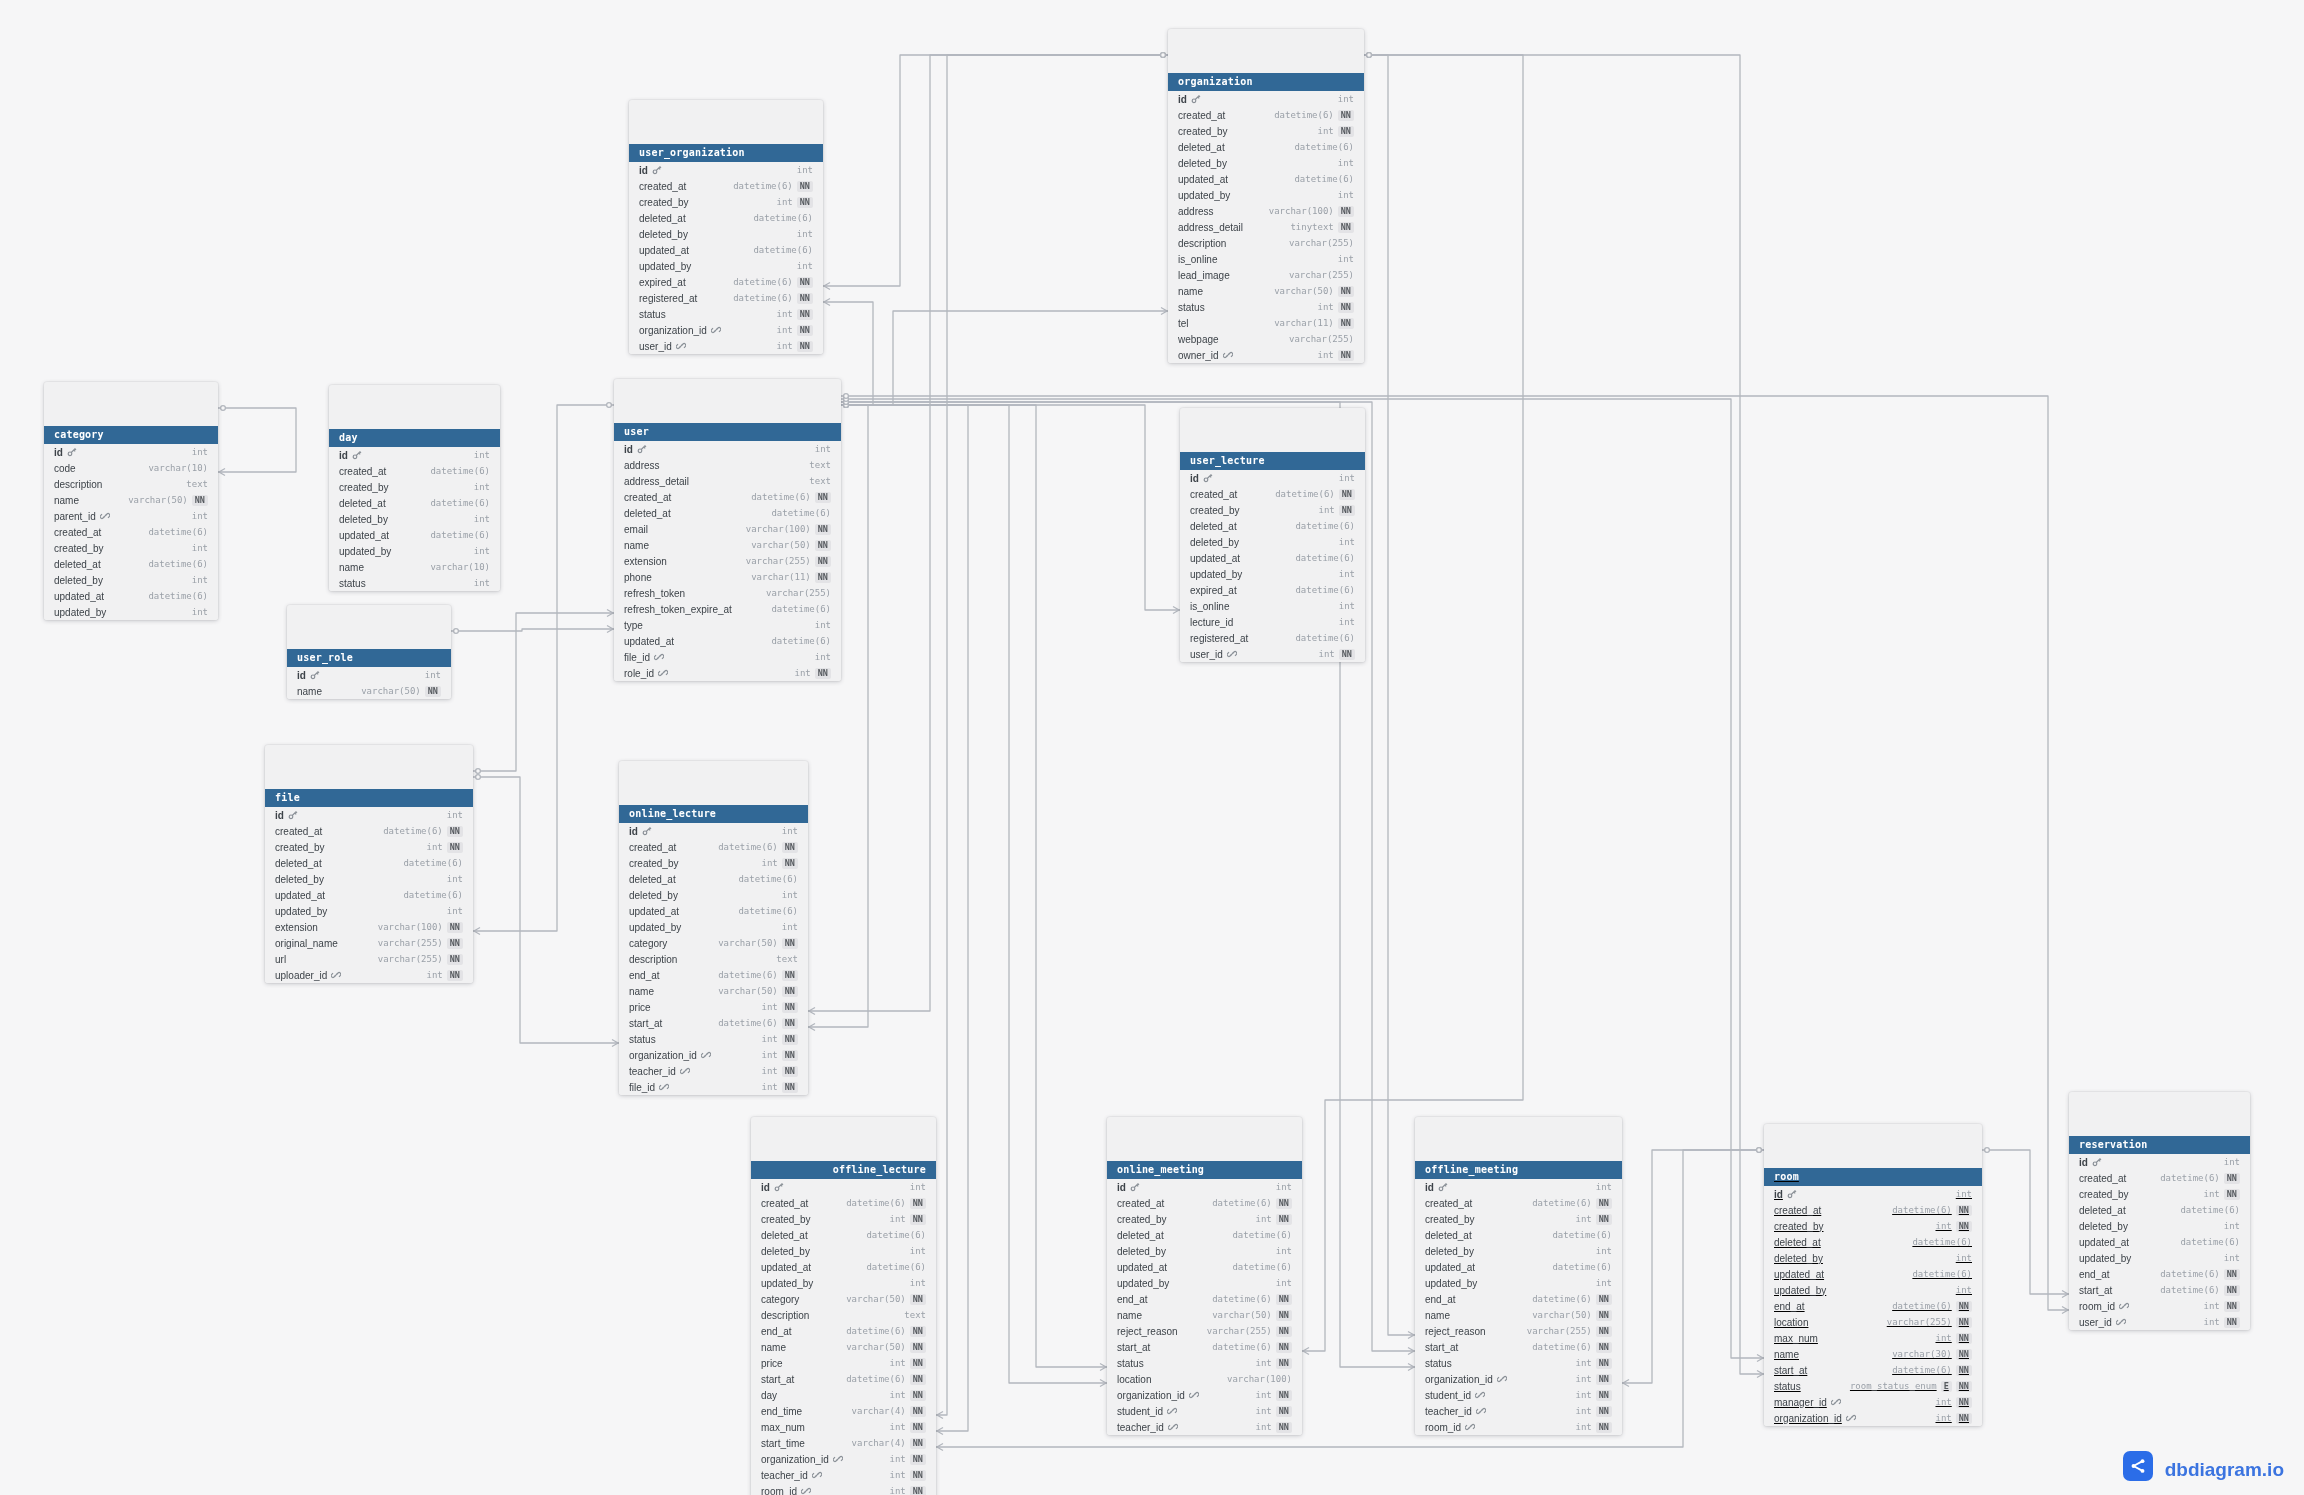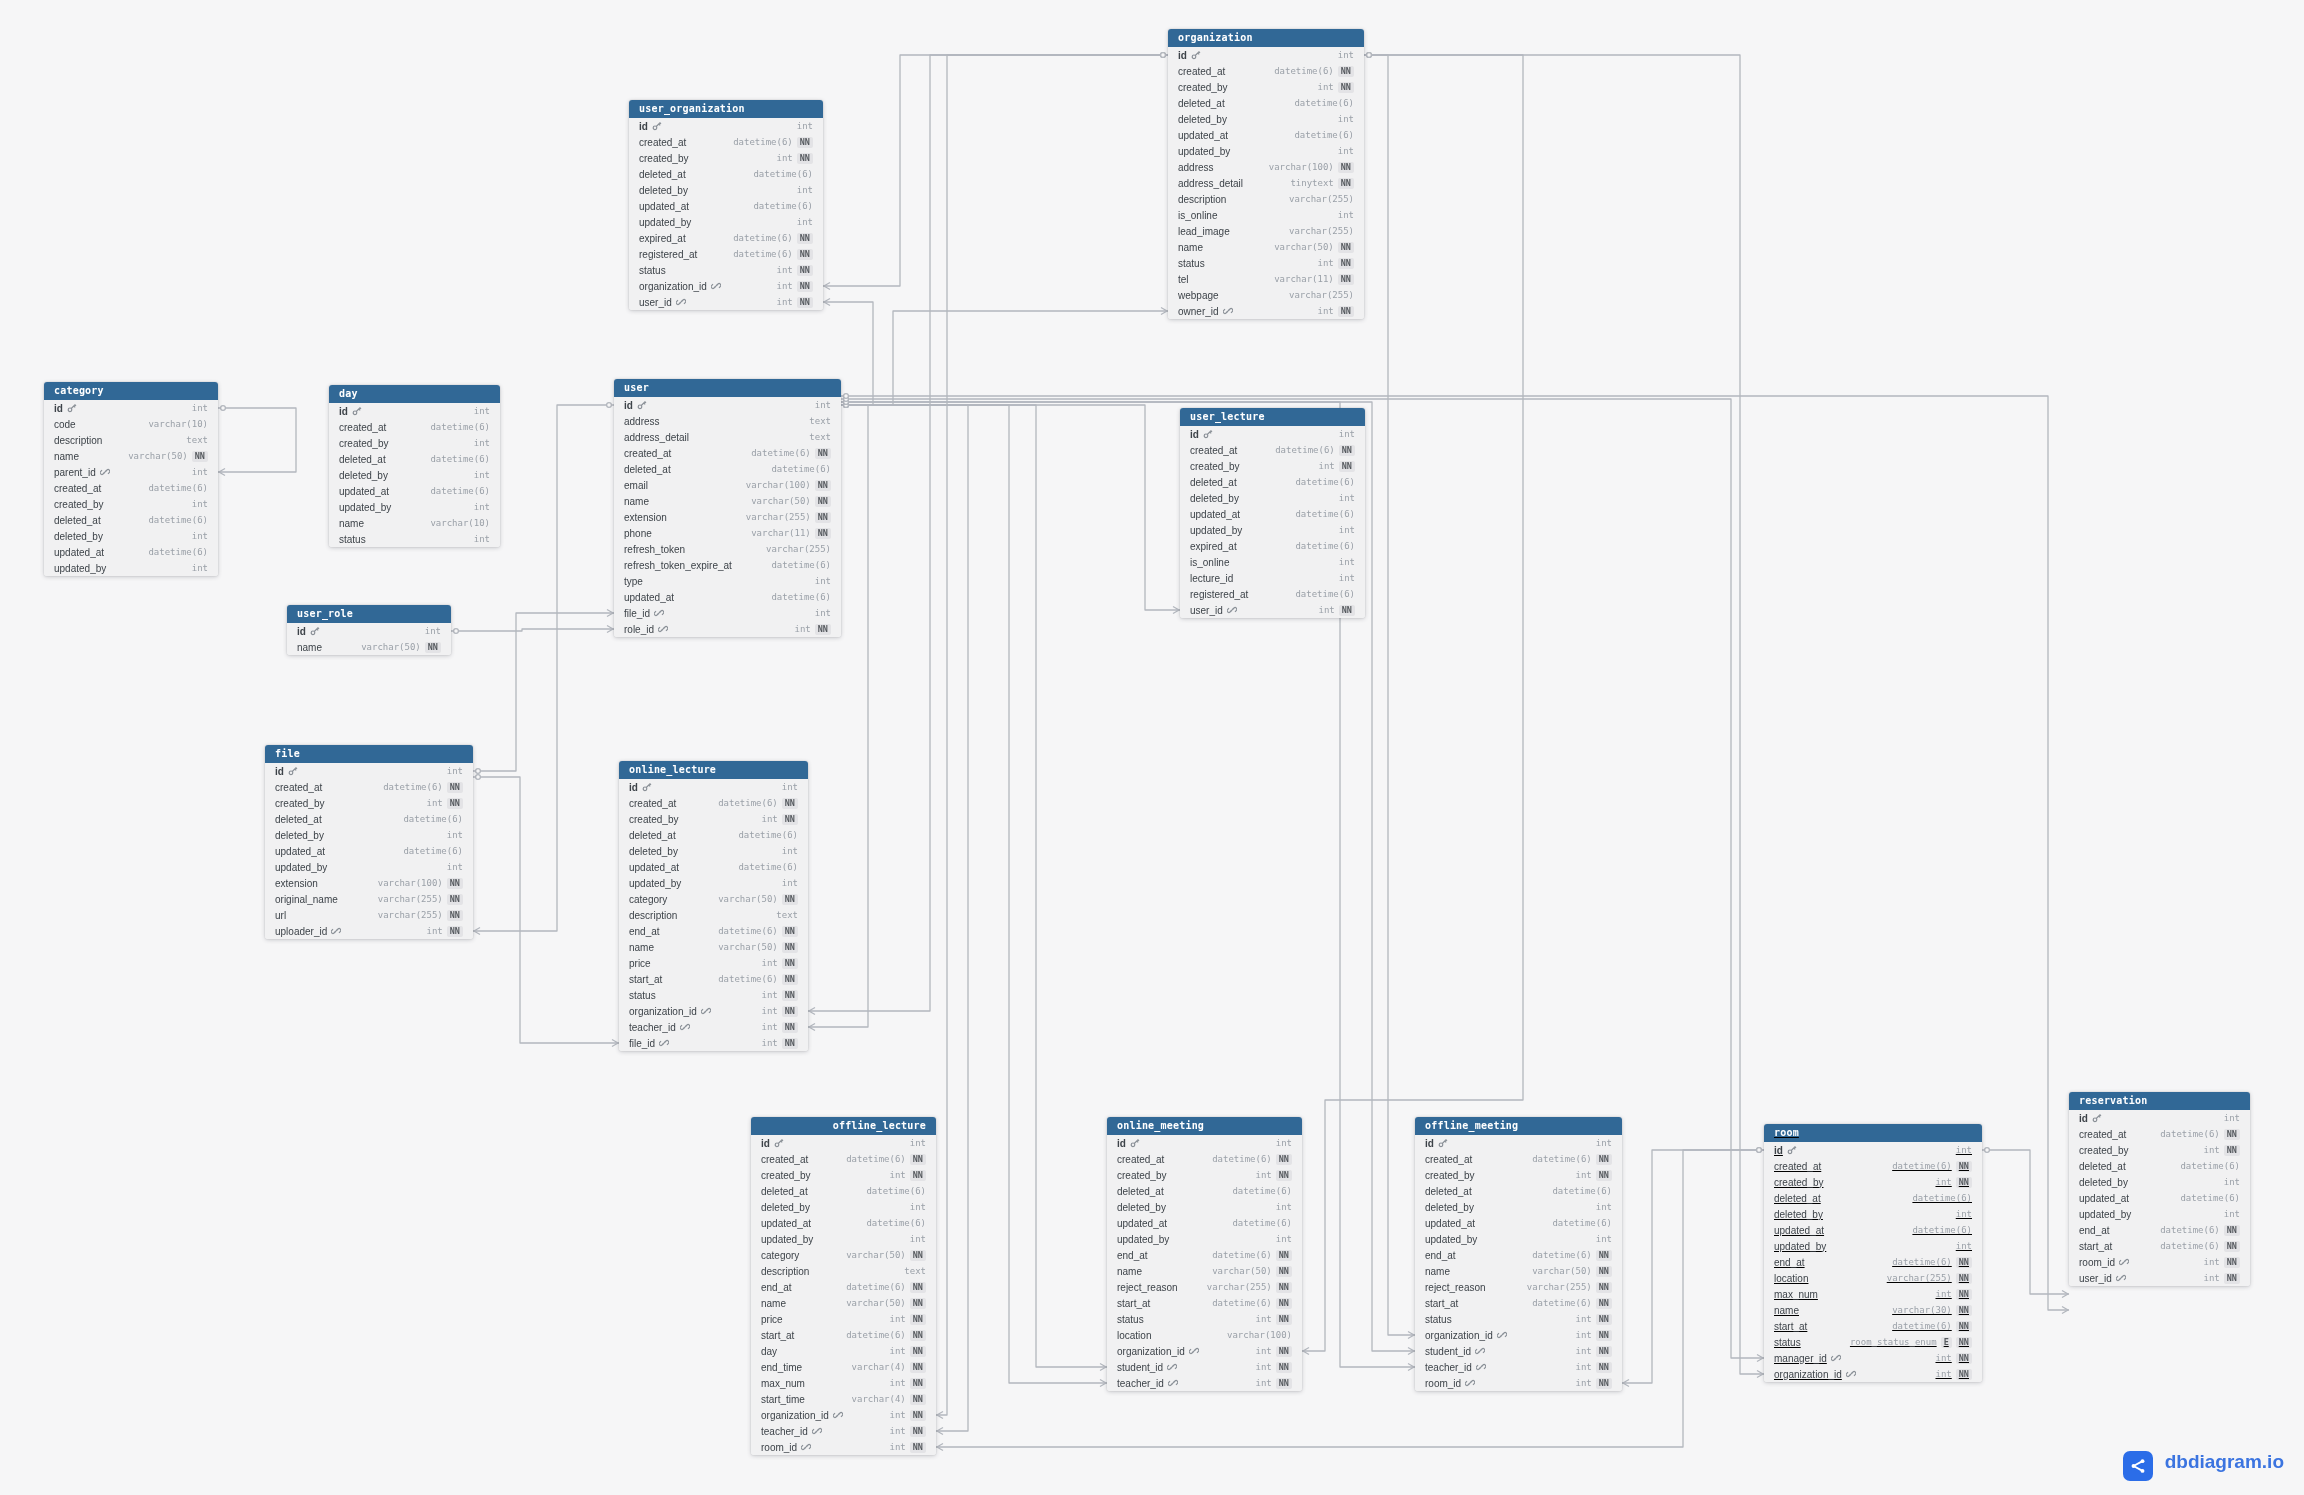--- a/index.html
+++ b/index.html
@@ -8,32 +8,32 @@
     --badge-bg:#e3e3e6; --badge-text:#55595e; --logo-blue:#3b74e0;
   }
   html,body{margin:0;padding:0;background:var(--canvas-bg);}
   #canvas{position:relative;width:2304px;height:1495px;background:var(--canvas-bg);
           font-family:"Liberation Sans",sans-serif;overflow:hidden;}
   #wires{position:absolute;left:0;top:0;z-index:0;}
   .table{position:absolute;z-index:1;border-radius:3px;overflow:hidden;
          background:var(--row-bg);box-shadow:0 1px 4px rgba(40,45,60,.22), 0 0 0 1px rgba(0,0,0,.03);}
   .table-header{height:18px;line-height:18px;background:var(--header-bg);color:#fff;
                 font-family:"DejaVu Sans Mono",monospace;font-size:10px;font-weight:bold;
-                padding:0 10px;letter-spacing:.2px;}
+                padding:0 10px;letter-spacing:.2px;margin-top:44px;}
   .row{height:16px;display:flex;align-items:center;justify-content:space-between;
        padding:0 10px;background:var(--row-bg);}
   .fname{font-size:10px;color:var(--name-text);display:flex;align-items:center;gap:4px;white-space:nowrap;}
   .fname.pk{font-weight:bold;}
   .ftype{font-family:"DejaVu Sans Mono",monospace;font-size:9px;color:var(--type-text);
          display:flex;align-items:center;gap:4px;white-space:nowrap;}
   .badge{font-family:"DejaVu Sans Mono",monospace;font-size:8.5px;font-weight:bold;
          color:var(--badge-text);background:var(--badge-bg);border-radius:2px;
          padding:0 3px;line-height:11px;}
   .keyicon{display:inline-flex;width:10px;height:10px;}
-  #logo{position:absolute;right:20px;bottom:14px;z-index:2;display:flex;align-items:flex-start;
+  #logo{position:absolute;right:20px;bottom:14px;z-index:2;display:flex;align-items:flex-end;
         gap:12px;cursor:pointer;}
   #logo .mark{width:30px;height:30px;border-radius:7px;background:#2b6de8;display:flex;
               align-items:center;justify-content:center;}
   #logo .word{color:var(--logo-blue);font-size:19px;font-weight:bold;
               font-family:"Liberation Sans",sans-serif;}
 </style>
 </head>
 <body>
 
 <div id="canvas">

